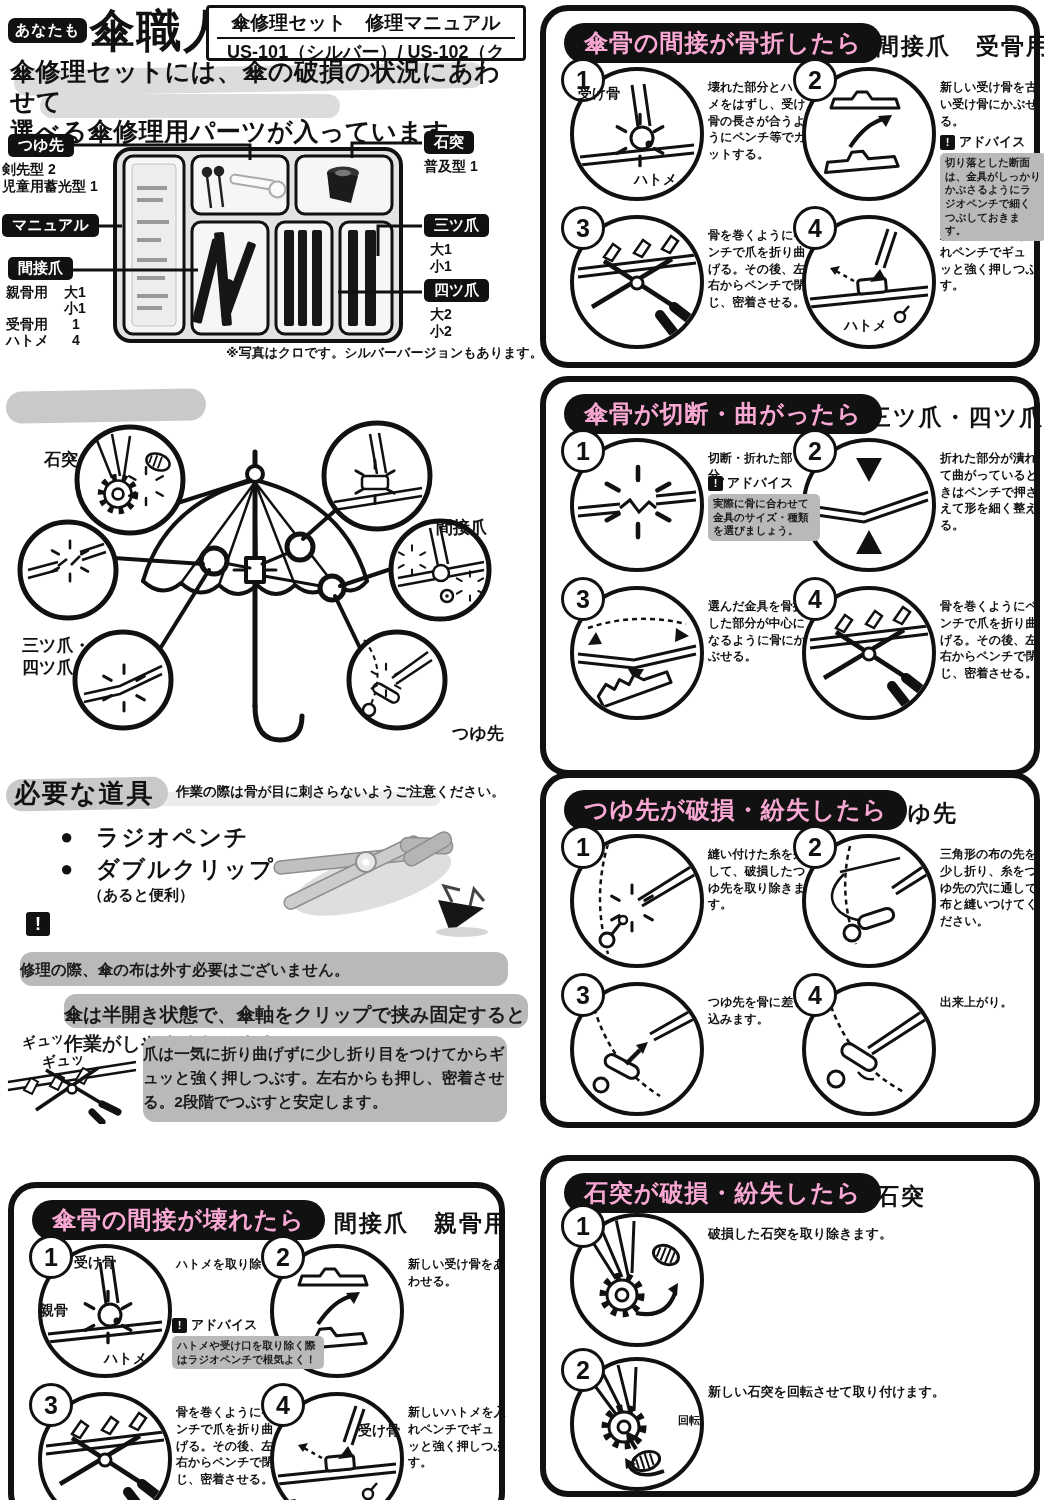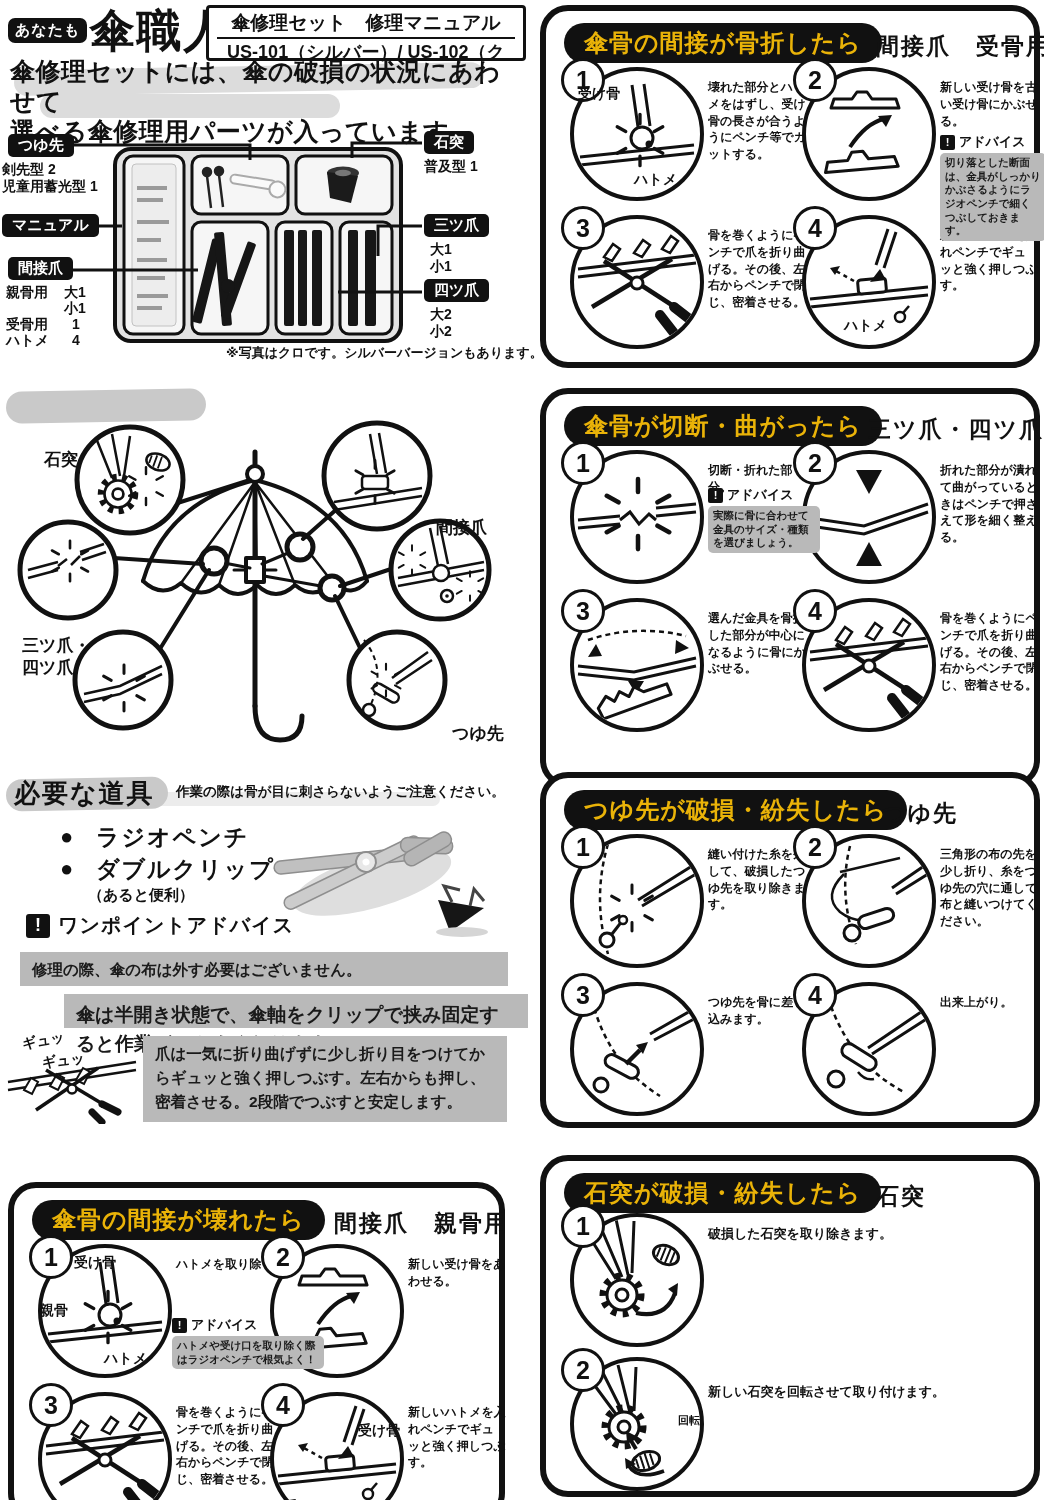--- a/index.html
+++ b/index.html
@@ -34,27 +34,27 @@
   
   .caution{position:absolute;left:176px;top:783px;width:340px;font-size:13.5px;font-weight:700;}
   .tool-item{position:absolute;font-size:23px;font-weight:900;letter-spacing:2px;}
   .tool-bullet{position:absolute;font-size:22px;font-weight:900;}
   .tool-note{position:absolute;left:88px;top:886px;font-size:15px;font-weight:700;}
   .advice-row{position:absolute;left:26px;top:912px;display:flex;align-items:center;gap:8px;}
   .aicon{background:#111;color:#fff;font-weight:900;display:flex;align-items:center;justify-content:center;border-radius:3px;}
   .aicon.big{width:24px;height:24px;font-size:18px;}
   .aicon.sm{width:15px;height:15px;font-size:11px;border-radius:2px;}
   .advice-row .t{font-size:20px;font-weight:900;letter-spacing:1px;}
-  .tipbox{position:absolute;background:#b9b9b9;border-radius:0;color:#1a1a1a;
-          font-size:15.5px;font-weight:700;padding:6px 12px;box-sizing:border-box;line-height:1.55;}
+  .tipbox{position:absolute;background:#b9b9b9;border-radius:12px;color:#1a1a1a;
+          font-size:15.5px;font-weight:700;padding:6px 0;box-sizing:border-box;line-height:1.55;}
   .sfx{position:absolute;font-size:14px;font-weight:900;z-index:2;}
 
   
   .panel{position:absolute;border:6px solid #111;border-radius:28px;background:#fff;box-sizing:border-box;}
-  .panel-title{position:absolute;left:18px;top:12px;background:#111;color:#eab308;font-size:24px;
+  .panel-title{position:absolute;left:18px;top:12px;background:#111;color:#f9a8d4;font-size:24px;
                font-weight:900;padding:4px 20px;border-radius:24px;letter-spacing:1px;white-space:nowrap;}
   .panel-tag{position:absolute;top:20px;font-size:23px;font-weight:900;letter-spacing:2px;white-space:nowrap;}
   .step{position:absolute;width:236px;height:150px;}
   .ill{position:absolute;left:0;top:0;width:126px;height:126px;border:4.5px solid #111;
        border-radius:50%;overflow:hidden;background:#fff;box-sizing:content-box;}
   .ill svg{display:block;width:126px;height:126px;}
   .badge{position:absolute;left:-9px;top:-9px;width:38px;height:38px;border:3.5px solid #111;
          border-radius:50%;background:#fff;font-size:25px;font-weight:900;
          display:flex;align-items:center;justify-content:center;z-index:2;}
   .cap{position:absolute;left:138px;top:12px;width:98px;font-size:12px;font-weight:700;line-height:1.4;margin:0;}
@@ -371,21 +371,20 @@
     </g>
     <path d="M176 96 L222 104 L188 128 Z" fill="#161616"></path>
     <g stroke="#444" stroke-width="3" fill="none">
       <path d="M190 98 l-8 -16 l16 4"></path>
       <path d="M208 102 l4 -17 l10 12"></path>
     </g>
     <ellipse cx="200" cy="128" rx="26" ry="5" fill="#d5d5d5"></ellipse>
   </svg>
   <div class="advice-row">
     <span class="aicon big">!</span>
-    <span class="t">ワンポイントアドバイス</span>
   </div>
   <div class="tipbox" style="left:20px;top:952px;width:488px;height:34px;">修理の際、傘の布は外す必要はございません。</div>
   <div class="tipbox" style="left:20px;top:994px;width:464px;height:34px;font-size:19px;margin-left:44px;">傘は半開き状態で、傘軸をクリップで挟み固定すると作業がしやすくなります。</div>
   <div class="tipbox" style="left:143px;top:1036px;width:364px;height:86px;">爪は一気に折り曲げずに少し折り目をつけてからギュッと強く押しつぶす。左右からも押し、密着させる。2段階でつぶすと安定します。</div>
   <span class="sfx" style="left:22px;top:1032px;transform:rotate(-10deg);">ギュッ</span>
   <span class="sfx" style="left:42px;top:1052px;transform:rotate(-6deg);">ギュッ</span>
   <svg class="abs" style="left:6px;top:1044px;" width="134" height="80" viewBox="0 0 134 80">
     <g fill="none" stroke="#111">
       <path stroke-width="2.5" d="M2 38 L130 18 M2 46 L130 26"></path>
       <path stroke-width="2" fill="#fff" d="M18 46 l7 -12 l7 4 l-6 12 z M44 42 l7 -12 l7 4 l-6 12 z M70 36 l7 -12 l7 4 l-6 12 z"></path>
@@ -441,21 +440,21 @@
         <svg viewBox="0 0 126 126">
             <use href="#mEyeletInsert"></use>
           </svg>
       </div>
       <span class="badge">4</span>
       <span class="ill-label" style="left:42px;top:102px;">ハトメ</span>
       <p class="cap">新しいハトメを入れペンチでギュッと強く押しつぶす。</p>
     </div>
   </section>
 
-  <section class="panel" style="left:540px;top:388px;width:500px;height:400px;">
+  <section class="panel" style="left:540px;top:376px;width:500px;height:400px;">
     <div class="panel-title">傘骨が切断・曲がったら</div>
     <div class="panel-tag" style="left:322px;">三ツ爪・四ツ爪</div>
     <div class="step pos1">
       <div class="ill">
         <svg viewBox="0 0 126 126">
             <use href="#mCutBreak"></use>
           </svg>
       </div>
       <span class="badge">1</span>
       <p class="cap">切断・折れた部分。</p>

